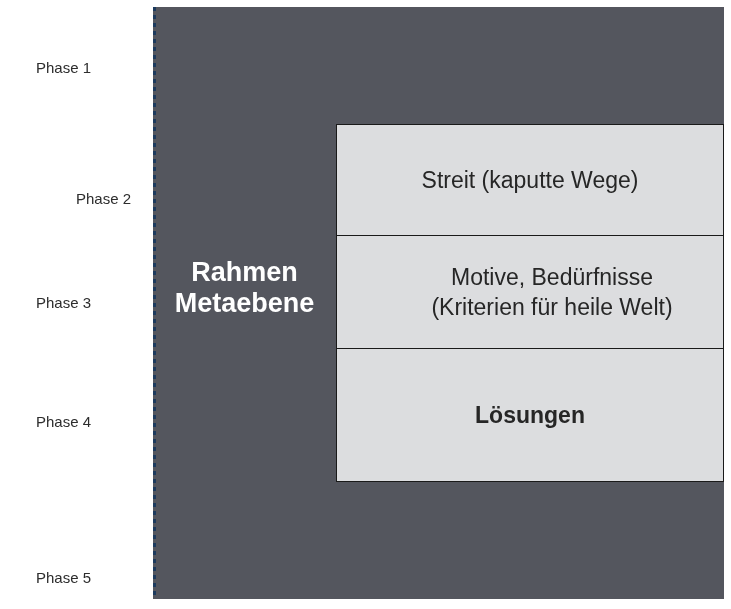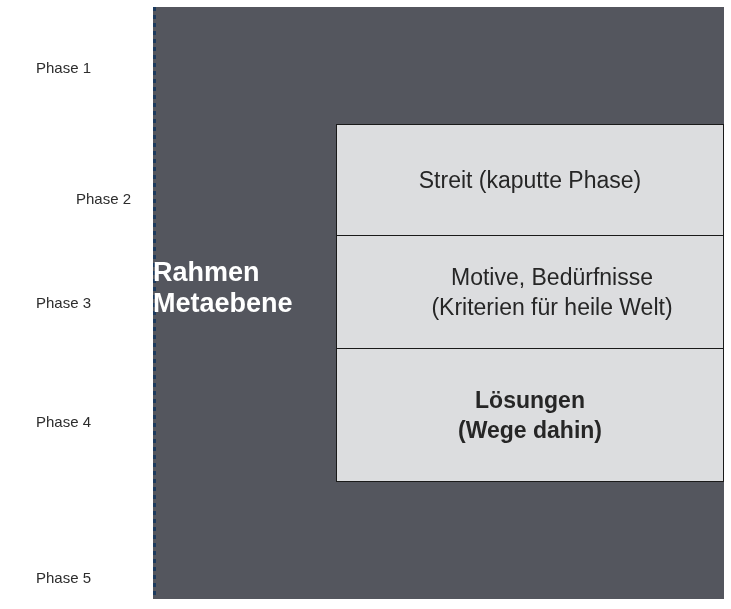--- a/index.html
+++ b/index.html
@@ -49,20 +49,21 @@
       to bottom,
       var(--dash, #1c3a5e) 0 4px,
       transparent 4px 8px
     );
   }
   .frame-title {
     position: absolute;
     left: 0;
     top: 250px;
     width: 183px;
+    text-align: center;
     color: var(--title-text, #ffffff);
     font-size: 27px;
     font-weight: bold;
     line-height: 31px;
     white-space: nowrap;
   }
 
   
   .boxes {
     position: absolute;
@@ -103,31 +104,30 @@
     <div class="dash-edge"></div>
 
     <div class="frame-title">
       <div>Rahmen</div>
       <div>Metaebene</div>
     </div>
 
     <div class="boxes">
       <div class="pbox pbox-1">
         <div>
-          <div>Streit (kaputte Phase)</div>
+          <div>Streit (kaputte Wege)</div>
         </div>
       </div>
       <div class="pbox pbox-2">
         <div>
           <div>Motive, Bedürfnisse</div>
           <div>(Kriterien für heile Welt)</div>
         </div>
       </div>
       <div class="pbox pbox-3">
         <div>
           <div>Lösungen</div>
-          <div>(Wege dahin)</div>
         </div>
       </div>
     </div>
   </div>
 
 </div>
 
 </body></html>

